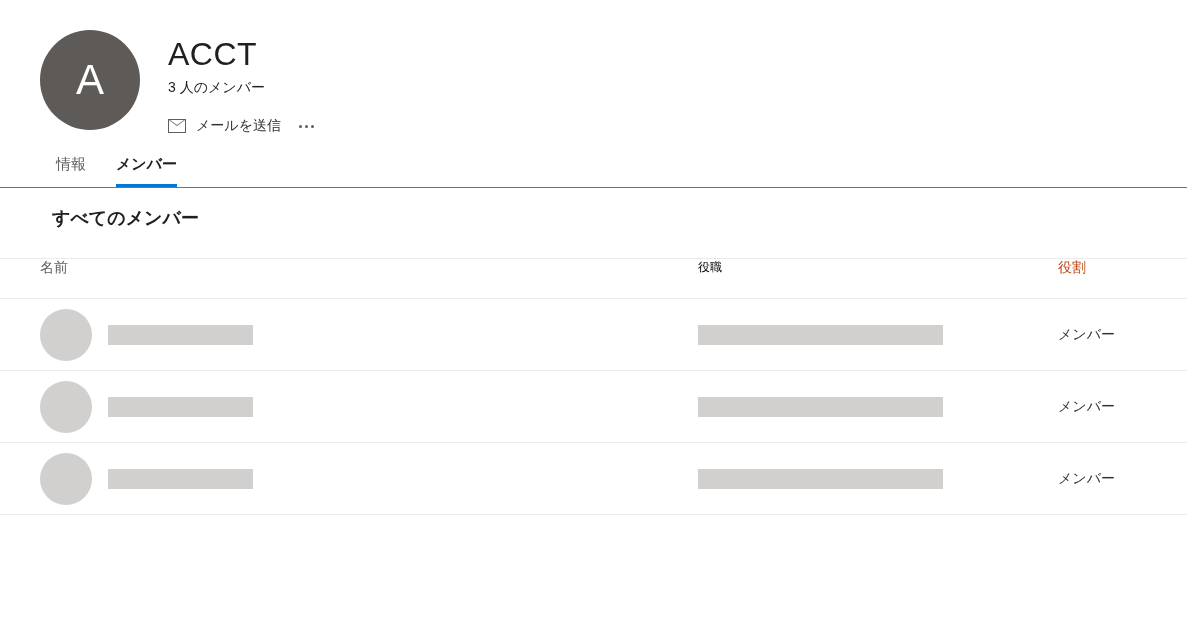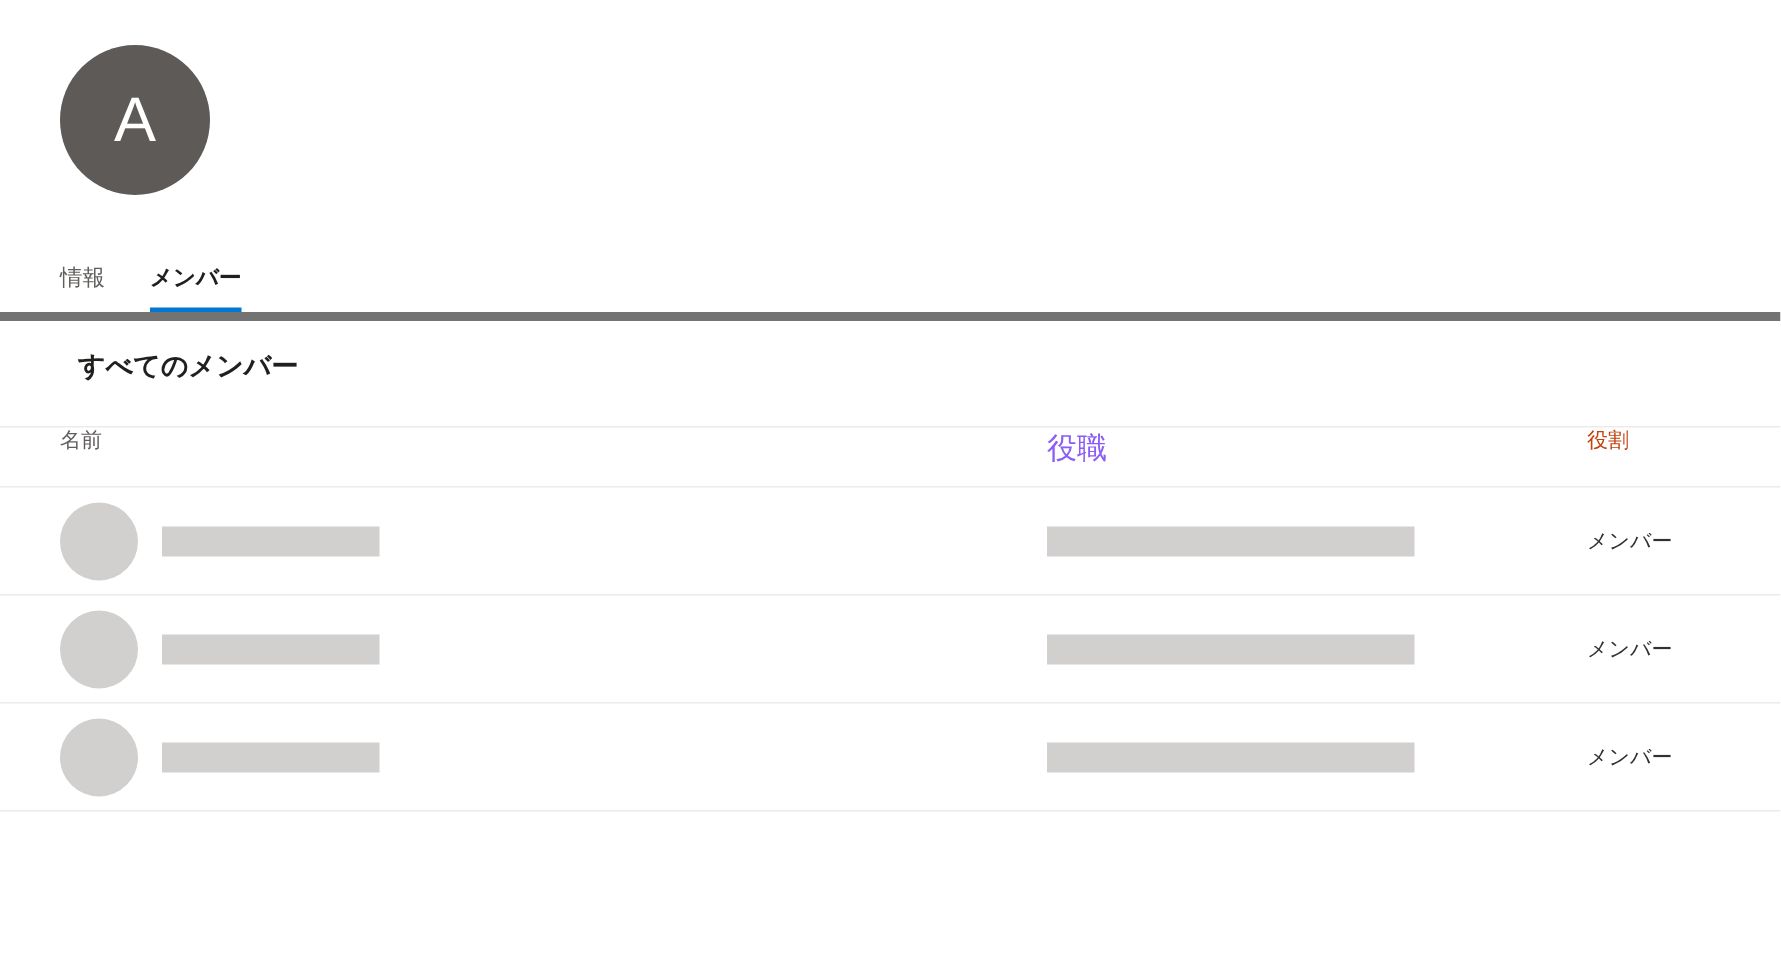--- a/index.html
+++ b/index.html
@@ -102,23 +102,23 @@
     }
     .more-icon span {
       width: 3px;
       height: 3px;
       background: #605e5c;
       border-radius: 50%;
     }
     .tabs {
       display: flex;
       gap: 30px;
-      padding-left: 40px;
-      margin-top: 46px;
-      border-bottom: 6px solid #737373;
+      padding-left: 56px;
+      margin-top: 20px;
+      border-bottom: 1px solid #737373;
     }
     .tab {
       font-size: 15px;
       color: #605e5c;
       padding-bottom: 10px;
       cursor: pointer;
     }
     .tab.active {
       color: #201f1e;
       font-weight: 600;
@@ -140,22 +140,22 @@
       height: 40px;
       border-bottom: 1px solid #edebe9;
     }
     .col-name {
       flex: 0 0 658px;
       font-size: 14px;
       color: #605e5c;
     }
     .col-title {
       flex: 0 0 360px;
-      font-size: 20px;
-      color: #8b5cf6;
+      font-size: 12px;
+      color: #000000;
     }
     .col-role {
       flex: 1;
       font-size: 14px;
       color: #c2410c;
     }
     .table-row {
       display: flex;
       padding: 0 40px;
       height: 72px;
@@ -195,20 +195,35 @@
     }
   </style>
 </head>
 <body>
 
 <div class="container">
   <div class="header">
     <div class="group-avatar">
       <span>A</span>
     </div>
+    <div class="header-info">
+      <div class="group-title">ACCT</div>
+      <div class="member-count">3 人のメンバー</div>
+      <div class="header-actions">
+        <div class="action-item">
+          <span class="mail-icon"></span>
+          <span>メールを送信</span>
+        </div>
+        <div class="more-icon">
+          <span></span>
+          <span></span>
+          <span></span>
+        </div>
+      </div>
+    </div>
   </div>
 
   <div class="tabs">
     <div class="tab">情報</div>
     <div class="tab active">メンバー</div>
   </div>
 
   <div class="section-title">すべてのメンバー</div>
 
   <div class="table">

